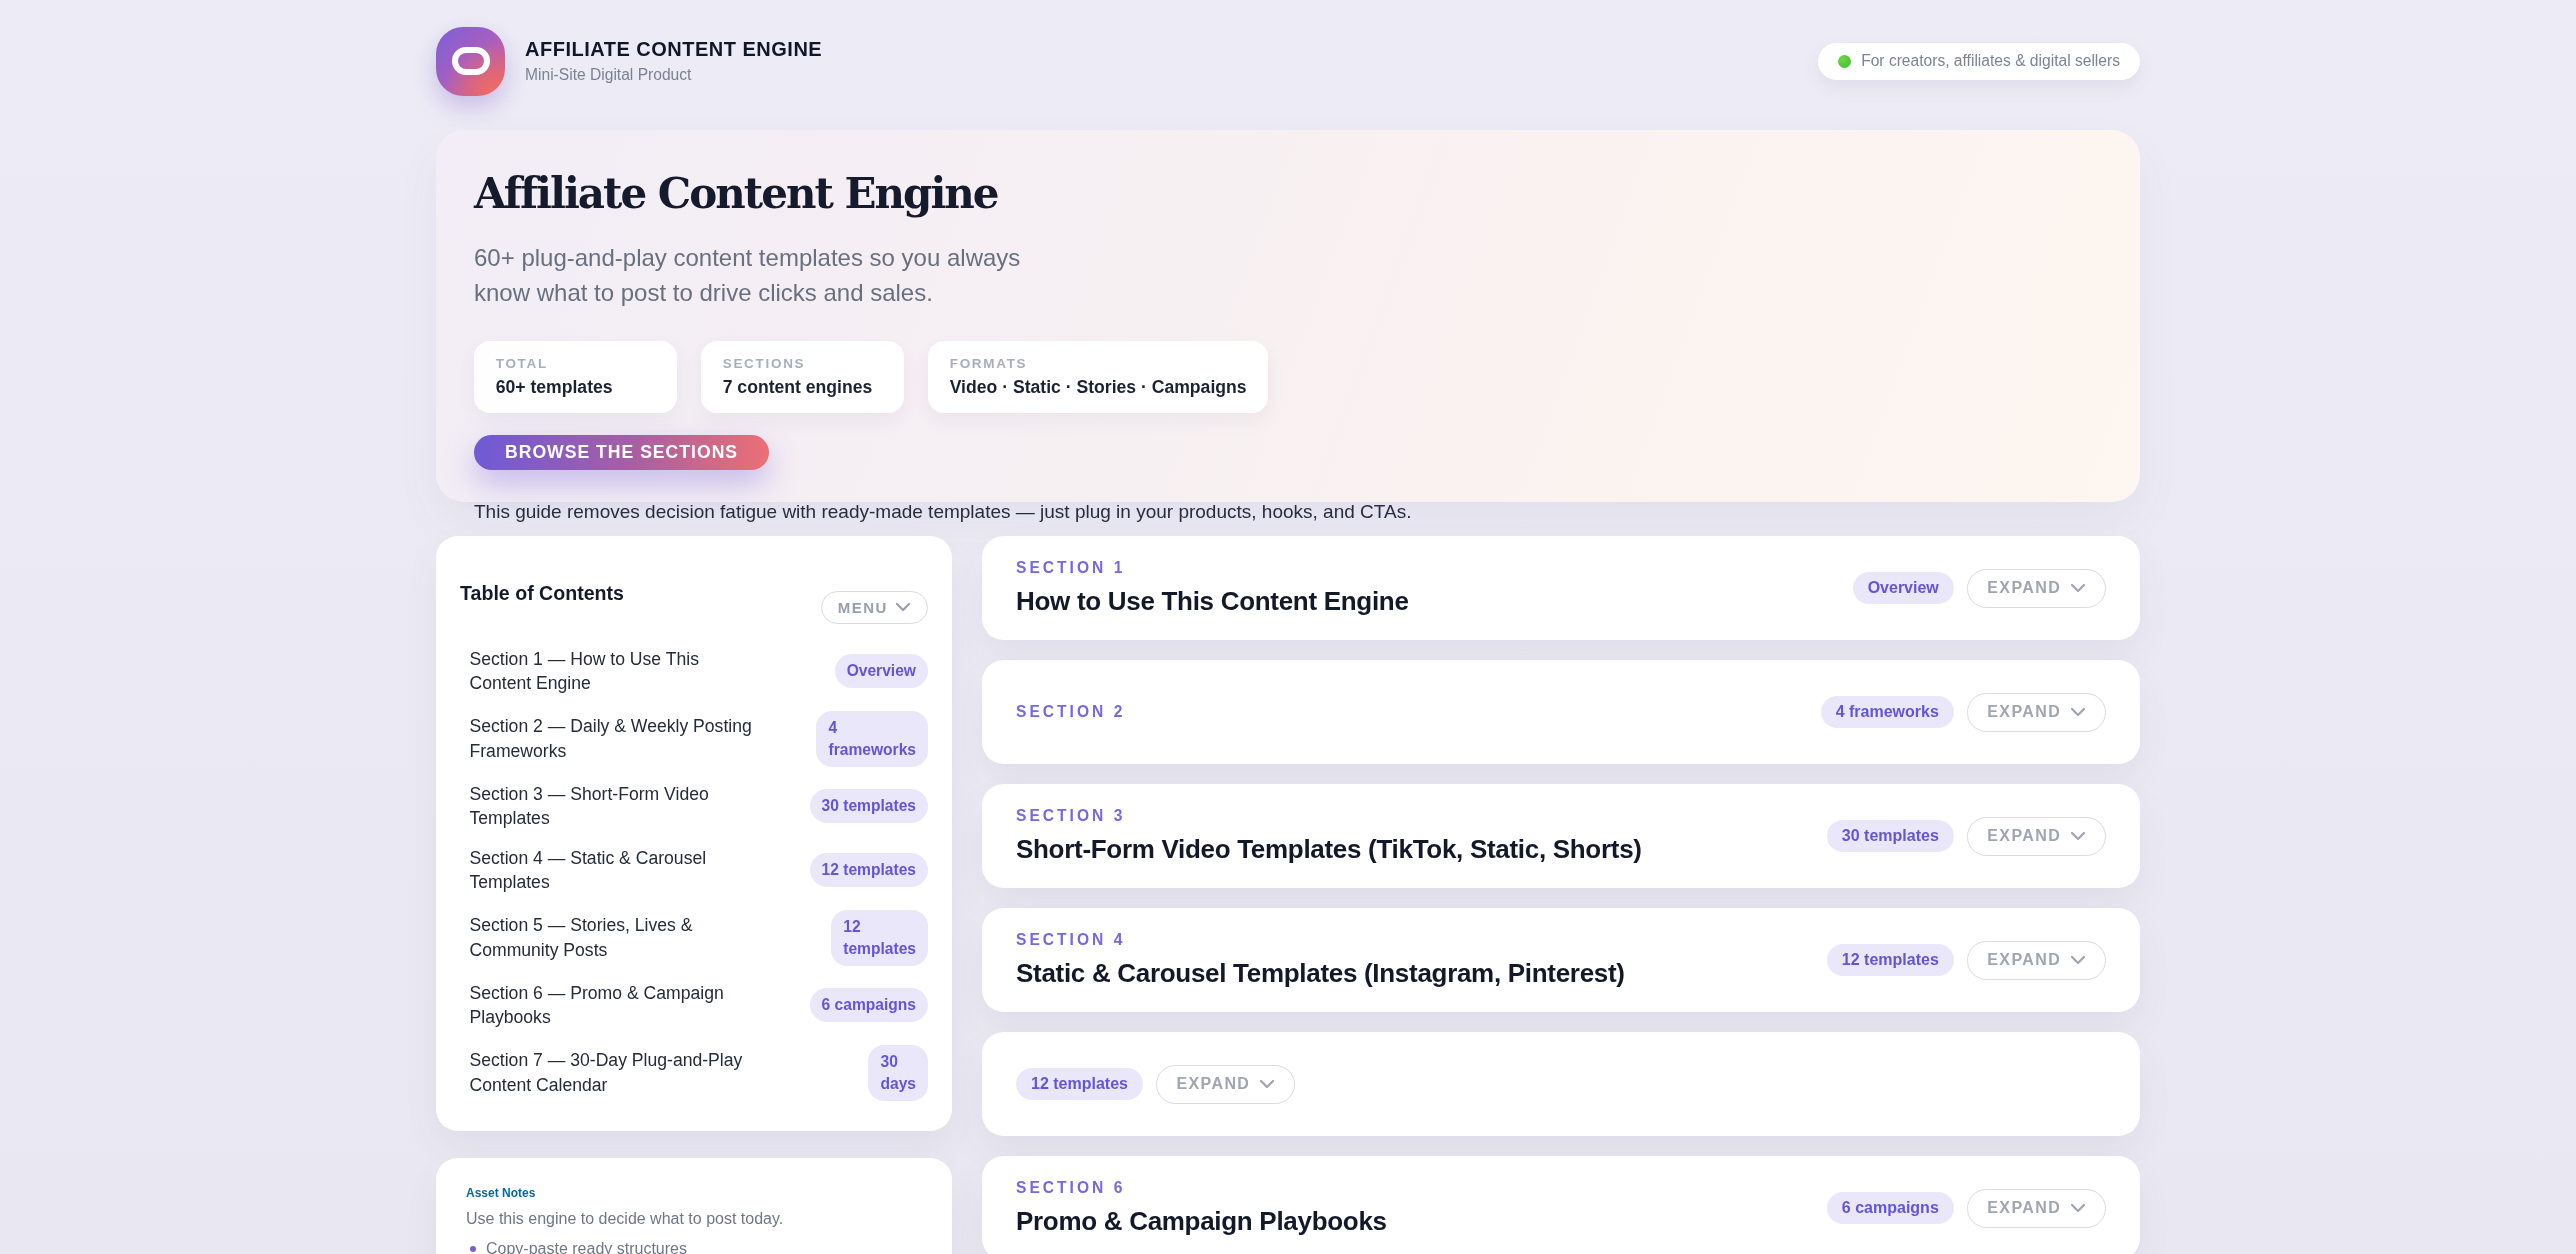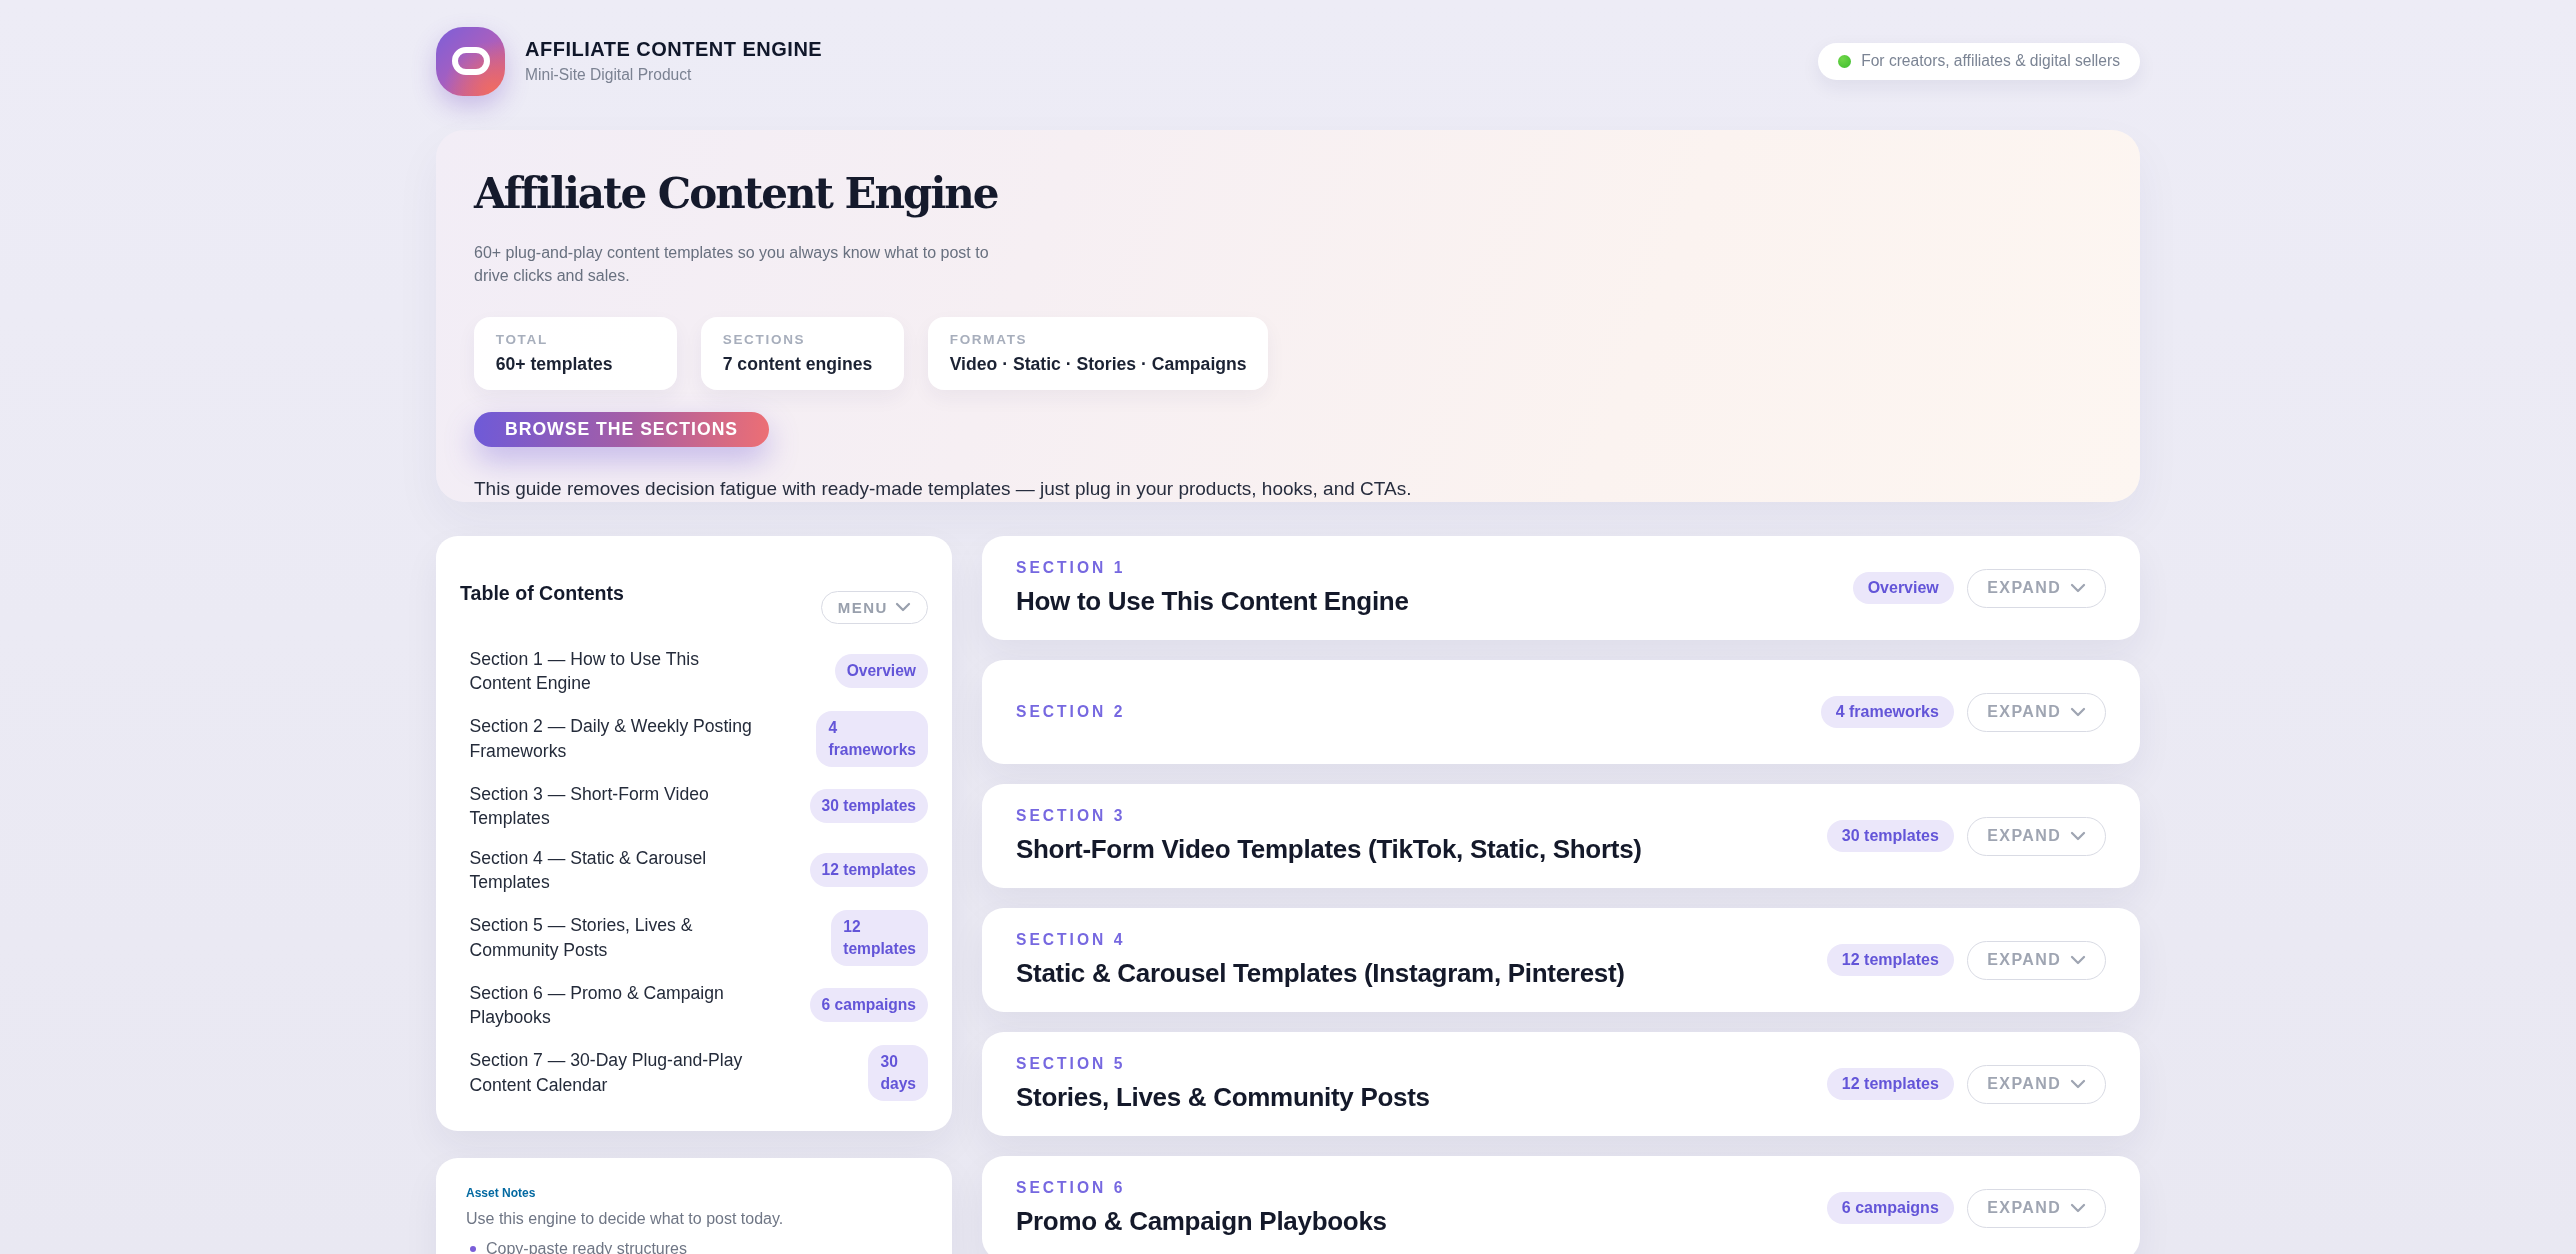--- a/index.html
+++ b/index.html
@@ -37,21 +37,21 @@
   .hero {
     margin-top: 34px; height: 372px; box-sizing: border-box;
     border-radius: 28px; padding: 39px 38px;
     background: linear-gradient(110deg, #f2edf6 0%, #f6eff3 35%, #fbf3f0 70%, #fdf6f1 100%);
     box-shadow: 0 20px 47px rgba(40,40,100,.05);
   }
   .hero h1 {
     margin: 0; font-family: "DejaVu Serif", serif;
     font-size: 42px; font-weight: 700; letter-spacing: -2px; color: #151a2c;
   }
-  .hero-desc { margin: 23px 0 0; font-size: 16px; line-height: 1.45; color: #68707f; max-width: 548px; }
+  .hero-desc { margin: 23px 0 0; font-size: 24px; line-height: 1.45; color: #68707f; max-width: 548px; }
   .stats { margin-top: 30px; display: flex; gap: 24px; }
   .stat {
     background: rgba(255,255,255,.95); border-radius: 16px; padding: 15px 21.7px;
     min-width: 203px; box-sizing: border-box;
     box-shadow: 0 8px 20px rgba(30,34,90,.05);
   }
   .stat-label { font-size: 13.5px; letter-spacing: 1.7px; font-weight: 700; color: #a7aebc; }
   .stat-value { margin-top: 6.8px; font-size: 17.6px; font-weight: 700; color: #1b2233; }
   .cta {
     margin-top: 21.7px; display: inline-flex; align-items: center;
@@ -276,24 +276,20 @@
           <button class="expand-btn">
             <span>EXPAND</span>
             <svg class="chev" width="16" height="10" viewBox="0 0 24 15">
                 <path d="M3 3 L12 12 L21 3" fill="none" stroke="currentColor" stroke-width="3.4" stroke-linecap="round" stroke-linejoin="round"></path>
               </svg>
           </button>
         </div>
       </section>
 
       <section class="card sec-card">
-        <div class="sec-left">
-          <div class="sec-eyebrow">SECTION 5</div>
-          <div class="sec-title">Stories, Lives &amp; Community Posts</div>
-        </div>
         <div class="sec-right">
           <span class="sec-badge">12 templates</span>
           <button class="expand-btn">
             <span>EXPAND</span>
             <svg class="chev" width="16" height="10" viewBox="0 0 24 15">
                 <path d="M3 3 L12 12 L21 3" fill="none" stroke="currentColor" stroke-width="3.4" stroke-linecap="round" stroke-linejoin="round"></path>
               </svg>
           </button>
         </div>
       </section>

